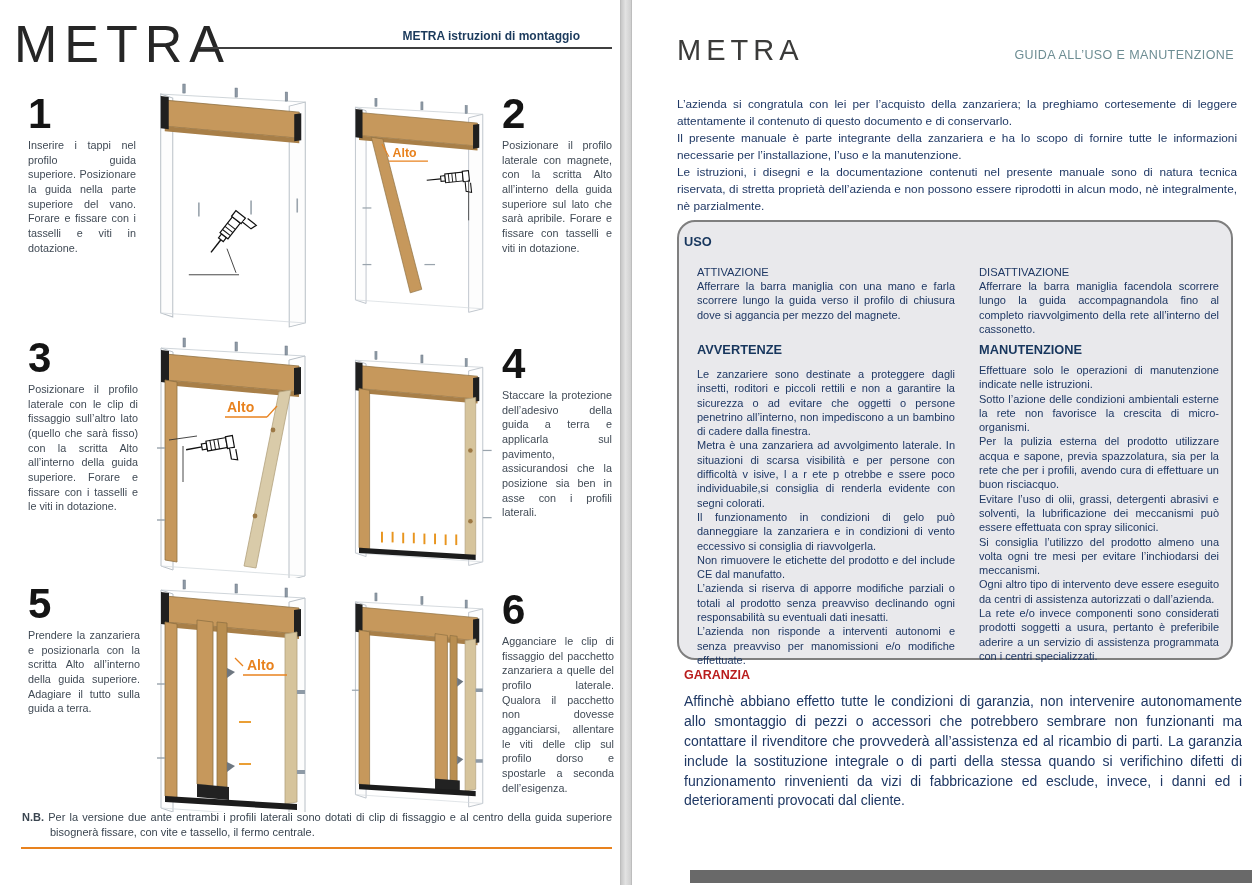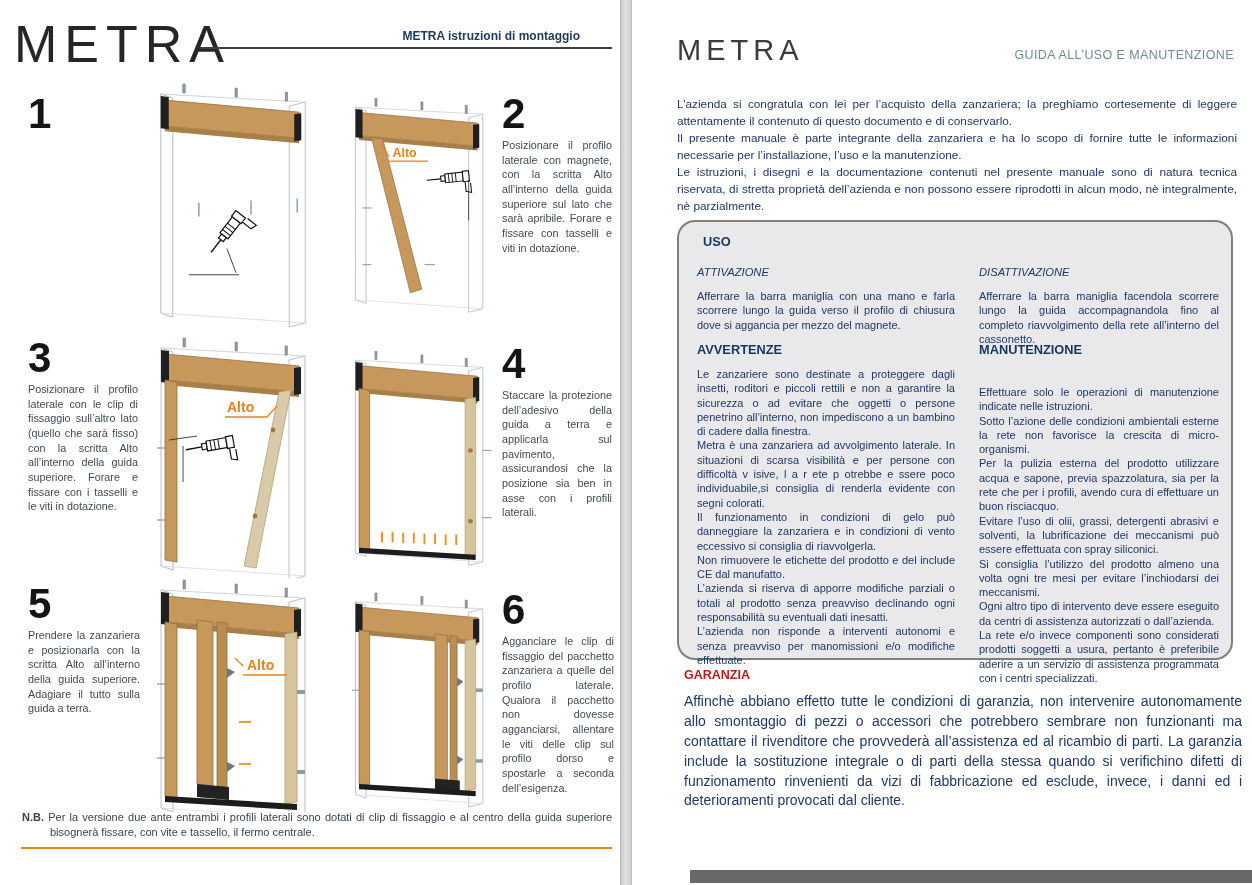--- a/index.html
+++ b/index.html
@@ -38,26 +38,26 @@
   .intro { position:absolute; left:45px; top:96px; width:560px; font-size:11.8px;
     line-height:1.44; color:#1f3864; text-align:justify; }
   .intro p { margin:0; }
 
   .uso-box { position:absolute; left:45px; top:220px; width:556px; height:440px;
     background:#e9e9ec; border:2px solid #7f7f7f; border-radius:18px; }
   .box-block { position:absolute; color:#1f3864; }
   .box-h { font-size:12.8px; font-weight:bold; color:#17365d; }
   .box-sub { font-size:11.2px; }
   .box-p { font-size:11px; line-height:1.3; text-align:justify; margin:0; }
-  .blk-uso { left:24px; top:12px; width:258px; }
+  .blk-uso { left:5px; top:12px; width:258px; }
   .blk-att { left:18px; top:44px; width:258px; }
   .blk-avv { left:18px; top:120px; width:258px; }
   .blk-dis { left:300px; top:44px; width:240px; }
   .blk-man { left:300px; top:120px; width:240px; }
-  .box-sub { display:block; margin-bottom:11px;font-style:italic; }
+  .box-sub { display:block; margin-bottom:1px; }
 
   .garanzia { position:absolute; left:52px; top:668px; width:558px; color:#1f3864; }
   .garanzia h3 { font-size:12.5px; font-weight:bold; color:#b91c1c; margin-bottom:10px; }
   .garanzia p { font-size:14px; line-height:1.42; text-align:justify; }
 
   .footer-bar { position:absolute; left:58px; top:870px; width:562px; height:13px; background:#696969; }
 
   svg text.alto { font-family:"Liberation Sans",sans-serif; font-size:14px; font-weight:bold; fill:#E8821E; }
 </style>
 </head>
@@ -97,20 +97,21 @@
 </svg>
 
 <div class="sheet sheet-left">
 
   <div class="logo-big">METRA</div>
   <div class="mont-title">METRA istruzioni di montaggio</div>
   <div class="mont-rule"></div>
 
   <div class="step" style="left:28px; top:94px; width:108px">
     <div class="step-num">1</div>
+    <p class="step-text">Inserire i tappi nel profilo guida superiore. Posizionare la guida nella parte superiore del vano. Forare e fissare con i tasselli e viti in dotazione.</p>
   </div>
   <div class="step" style="left:502px; top:94px; width:110px">
     <div class="step-num">2</div>
     <p class="step-text">Posizionare il profilo laterale con magnete, con la scritta Alto all’interno della guida superiore sul lato che sarà apribile. Forare e fissare con tasselli e viti in dotazione.</p>
   </div>
   <div class="step" style="left:28px; top:338px; width:110px">
     <div class="step-num">3</div>
     <p class="step-text">Posizionare il profilo laterale con le clip di fissaggio sull’altro lato (quello che sarà fisso) con la scritta Alto all’interno della guida superiore. Forare e fissare con i tasselli e le viti in dotazione.</p>
   </div>
   <div class="step" style="left:502px; top:344px; width:110px">
@@ -275,21 +276,21 @@
     <div class="box-block blk-avv">
       <div class="box-h" style="margin-bottom:10px">AVVERTENZE</div>
       <p class="box-p">Le zanzariere sono destinate a proteggere dagli insetti, roditori e piccoli rettili e non a garantire la sicurezza o ad evitare che oggetti o persone penetrino all’interno, non impediscono a un bambino di cadere dalla finestra.</p>
       <p class="box-p">Metra è una zanzariera ad avvolgimento laterale. In situazioni di scarsa visibilità e per persone con difficoltà v isive, l a r ete p otrebbe e ssere poco individuabile,si consiglia di renderla evidente con segni colorati.</p>
       <p class="box-p">Il funzionamento in condizioni di gelo può danneggiare la zanzariera e in condizioni di vento eccessivo si consiglia di riavvolgerla.</p>
       <p class="box-p">Non rimuovere le etichette del prodotto e del include CE dal manufatto.</p>
       <p class="box-p">L’azienda si riserva di apporre modifiche parziali o totali al prodotto senza preavviso declinando ogni responsabilità su eventuali dati inesatti.</p>
       <p class="box-p">L’azienda non risponde a interventi  autonomi e senza preavviso per manomissioni e/o modifiche effettuate.</p>
     </div>
     <div class="box-block blk-man">
-      <div class="box-h" style="margin-bottom:28px">MANUTENZIONE</div>
+      <div class="box-h" style="margin-bottom:6px">MANUTENZIONE</div>
       <p class="box-p">Effettuare solo le operazioni di manutenzione indicate nelle istruzioni.</p>
       <p class="box-p">Sotto l’azione delle condizioni ambientali esterne la rete non favorisce la crescita di micro-organismi.</p>
       <p class="box-p">Per la pulizia esterna del prodotto utilizzare acqua e sapone, previa spazzolatura, sia per la rete che per i profili, avendo cura di effettuare un buon risciacquo.</p>
       <p class="box-p">Evitare l’uso di olii, grassi, detergenti abrasivi e solventi, la lubrificazione dei meccanismi può essere effettuata con spray siliconici.</p>
       <p class="box-p">Si consiglia l’utilizzo del prodotto almeno una volta ogni tre mesi per evitare l’inchiodarsi dei meccanismi.</p>
       <p class="box-p">Ogni altro tipo di intervento deve essere eseguito da centri di assistenza autorizzati o dall’azienda.</p>
       <p class="box-p">La rete e/o invece componenti sono considerati prodotti soggetti a usura, pertanto è preferibile aderire a un servizio di assistenza programmata con i centri specializzati.</p>
     </div>
   </div>
 

